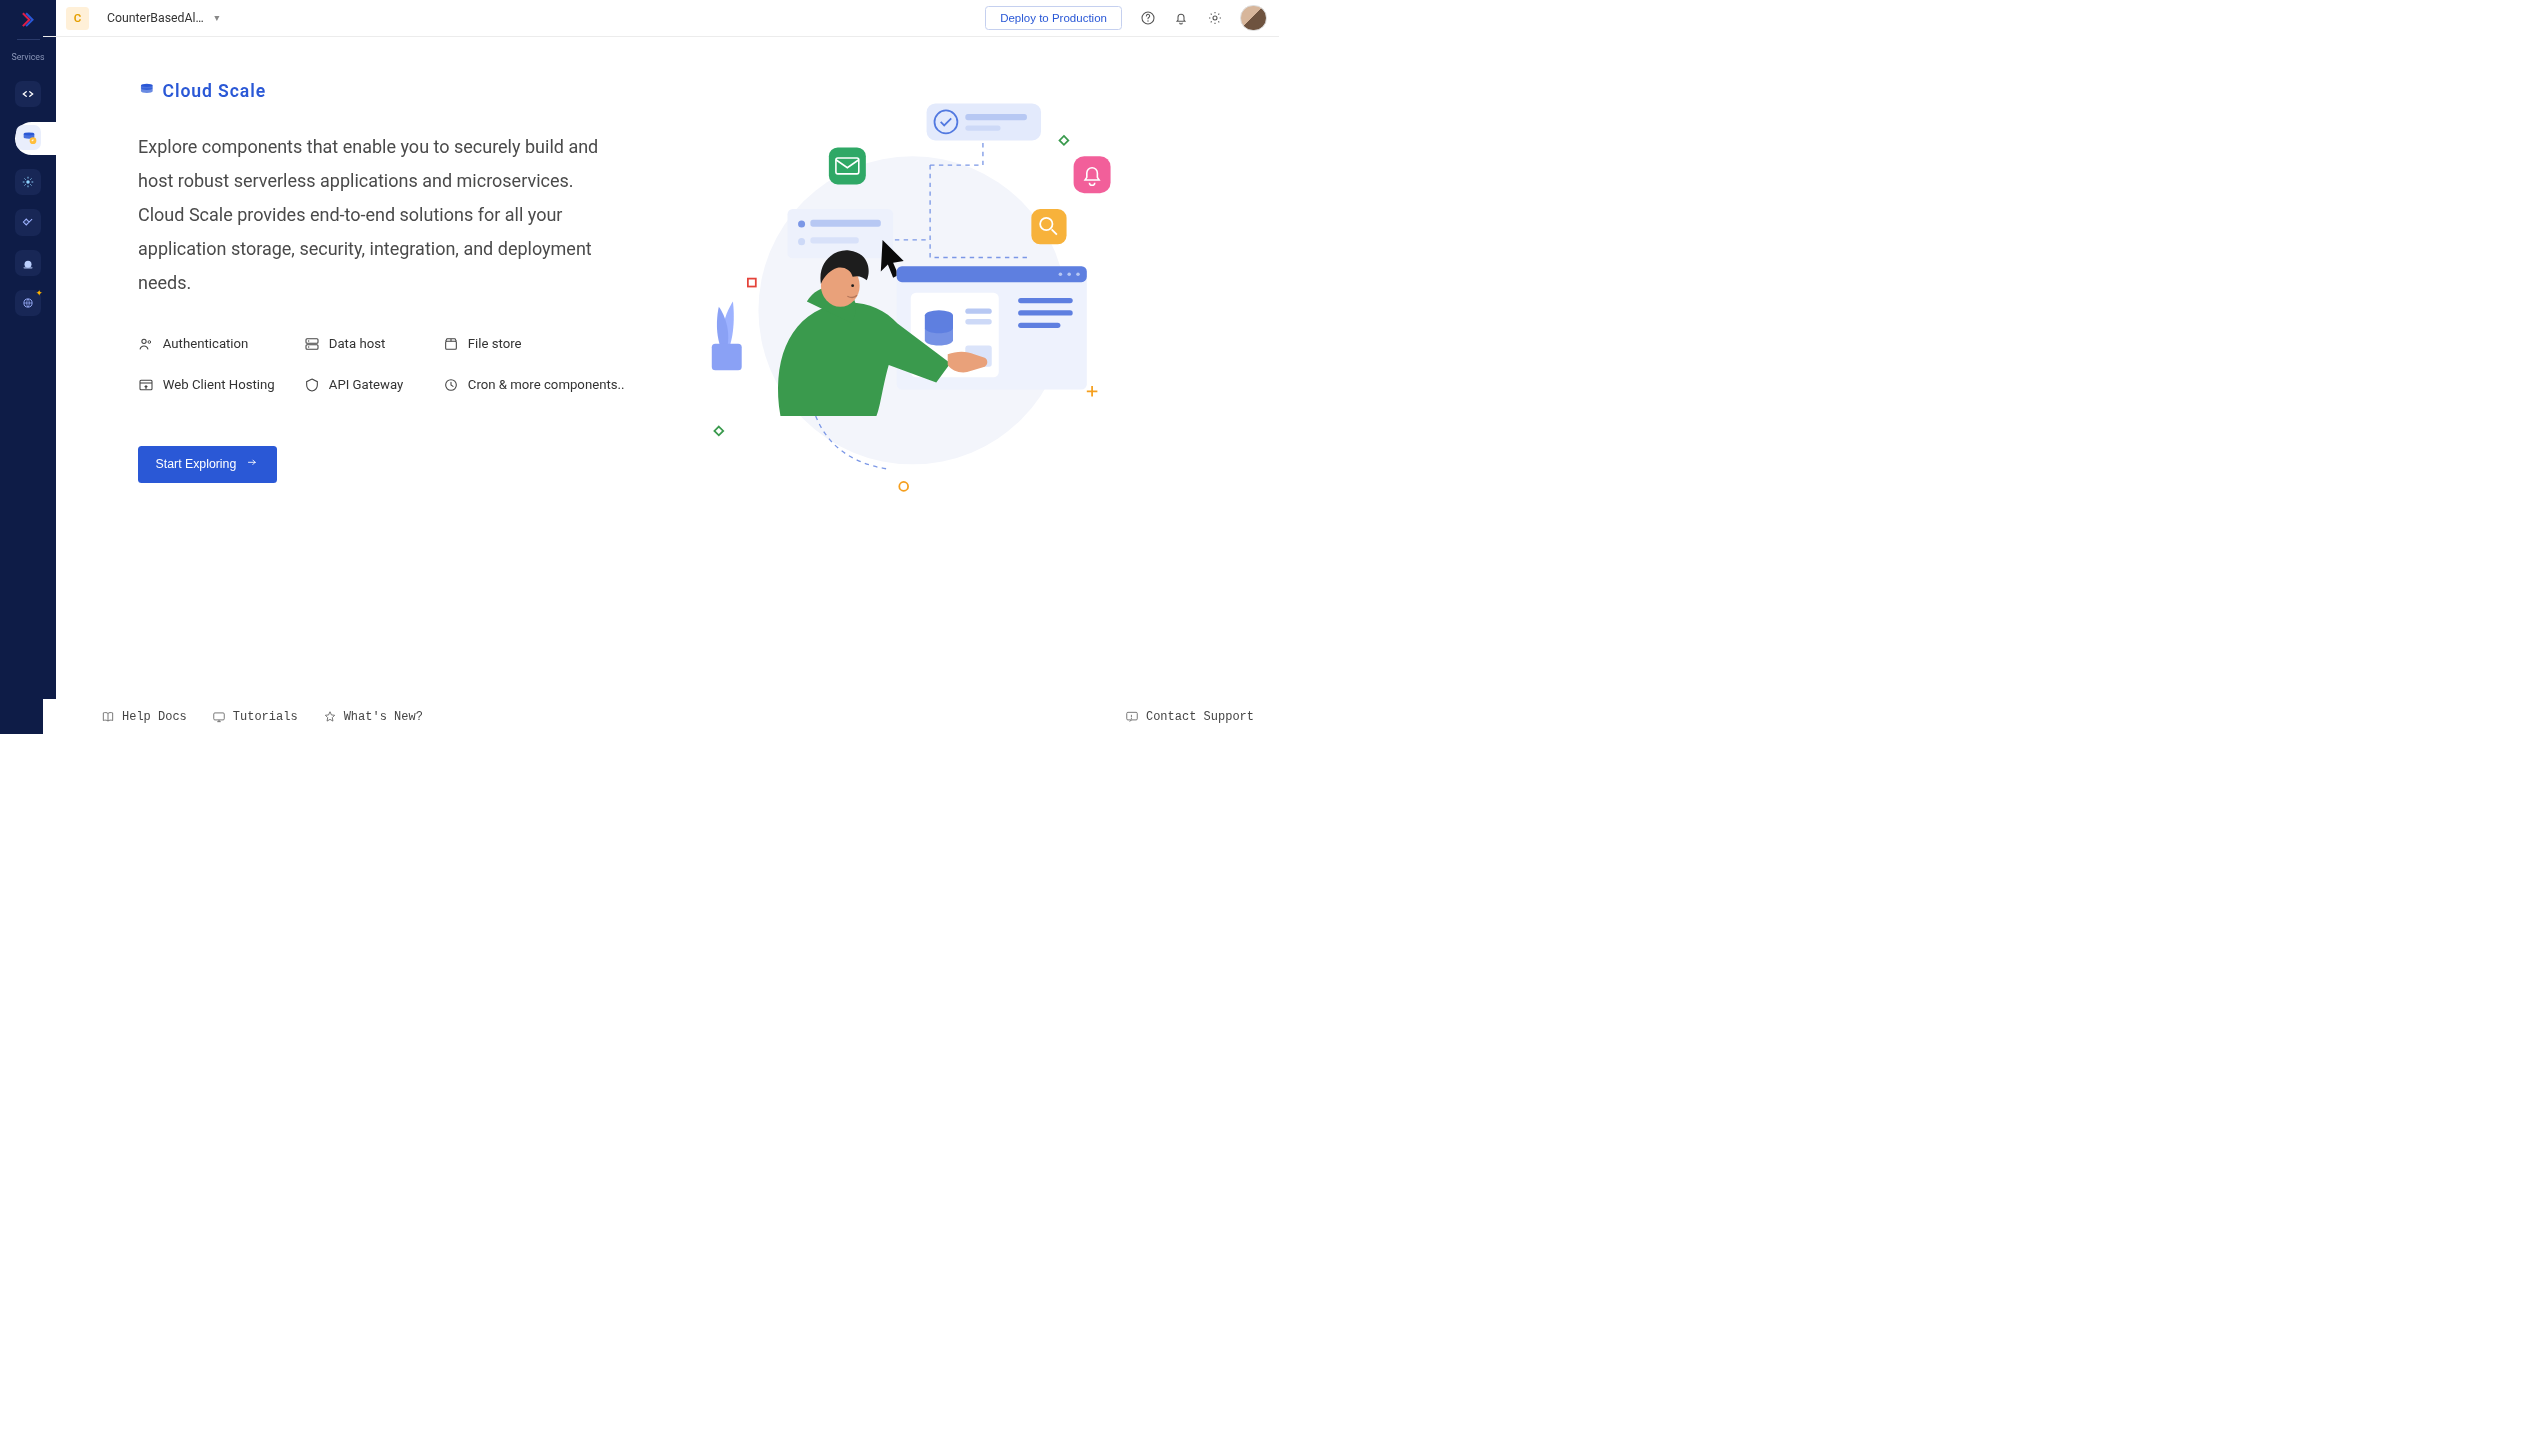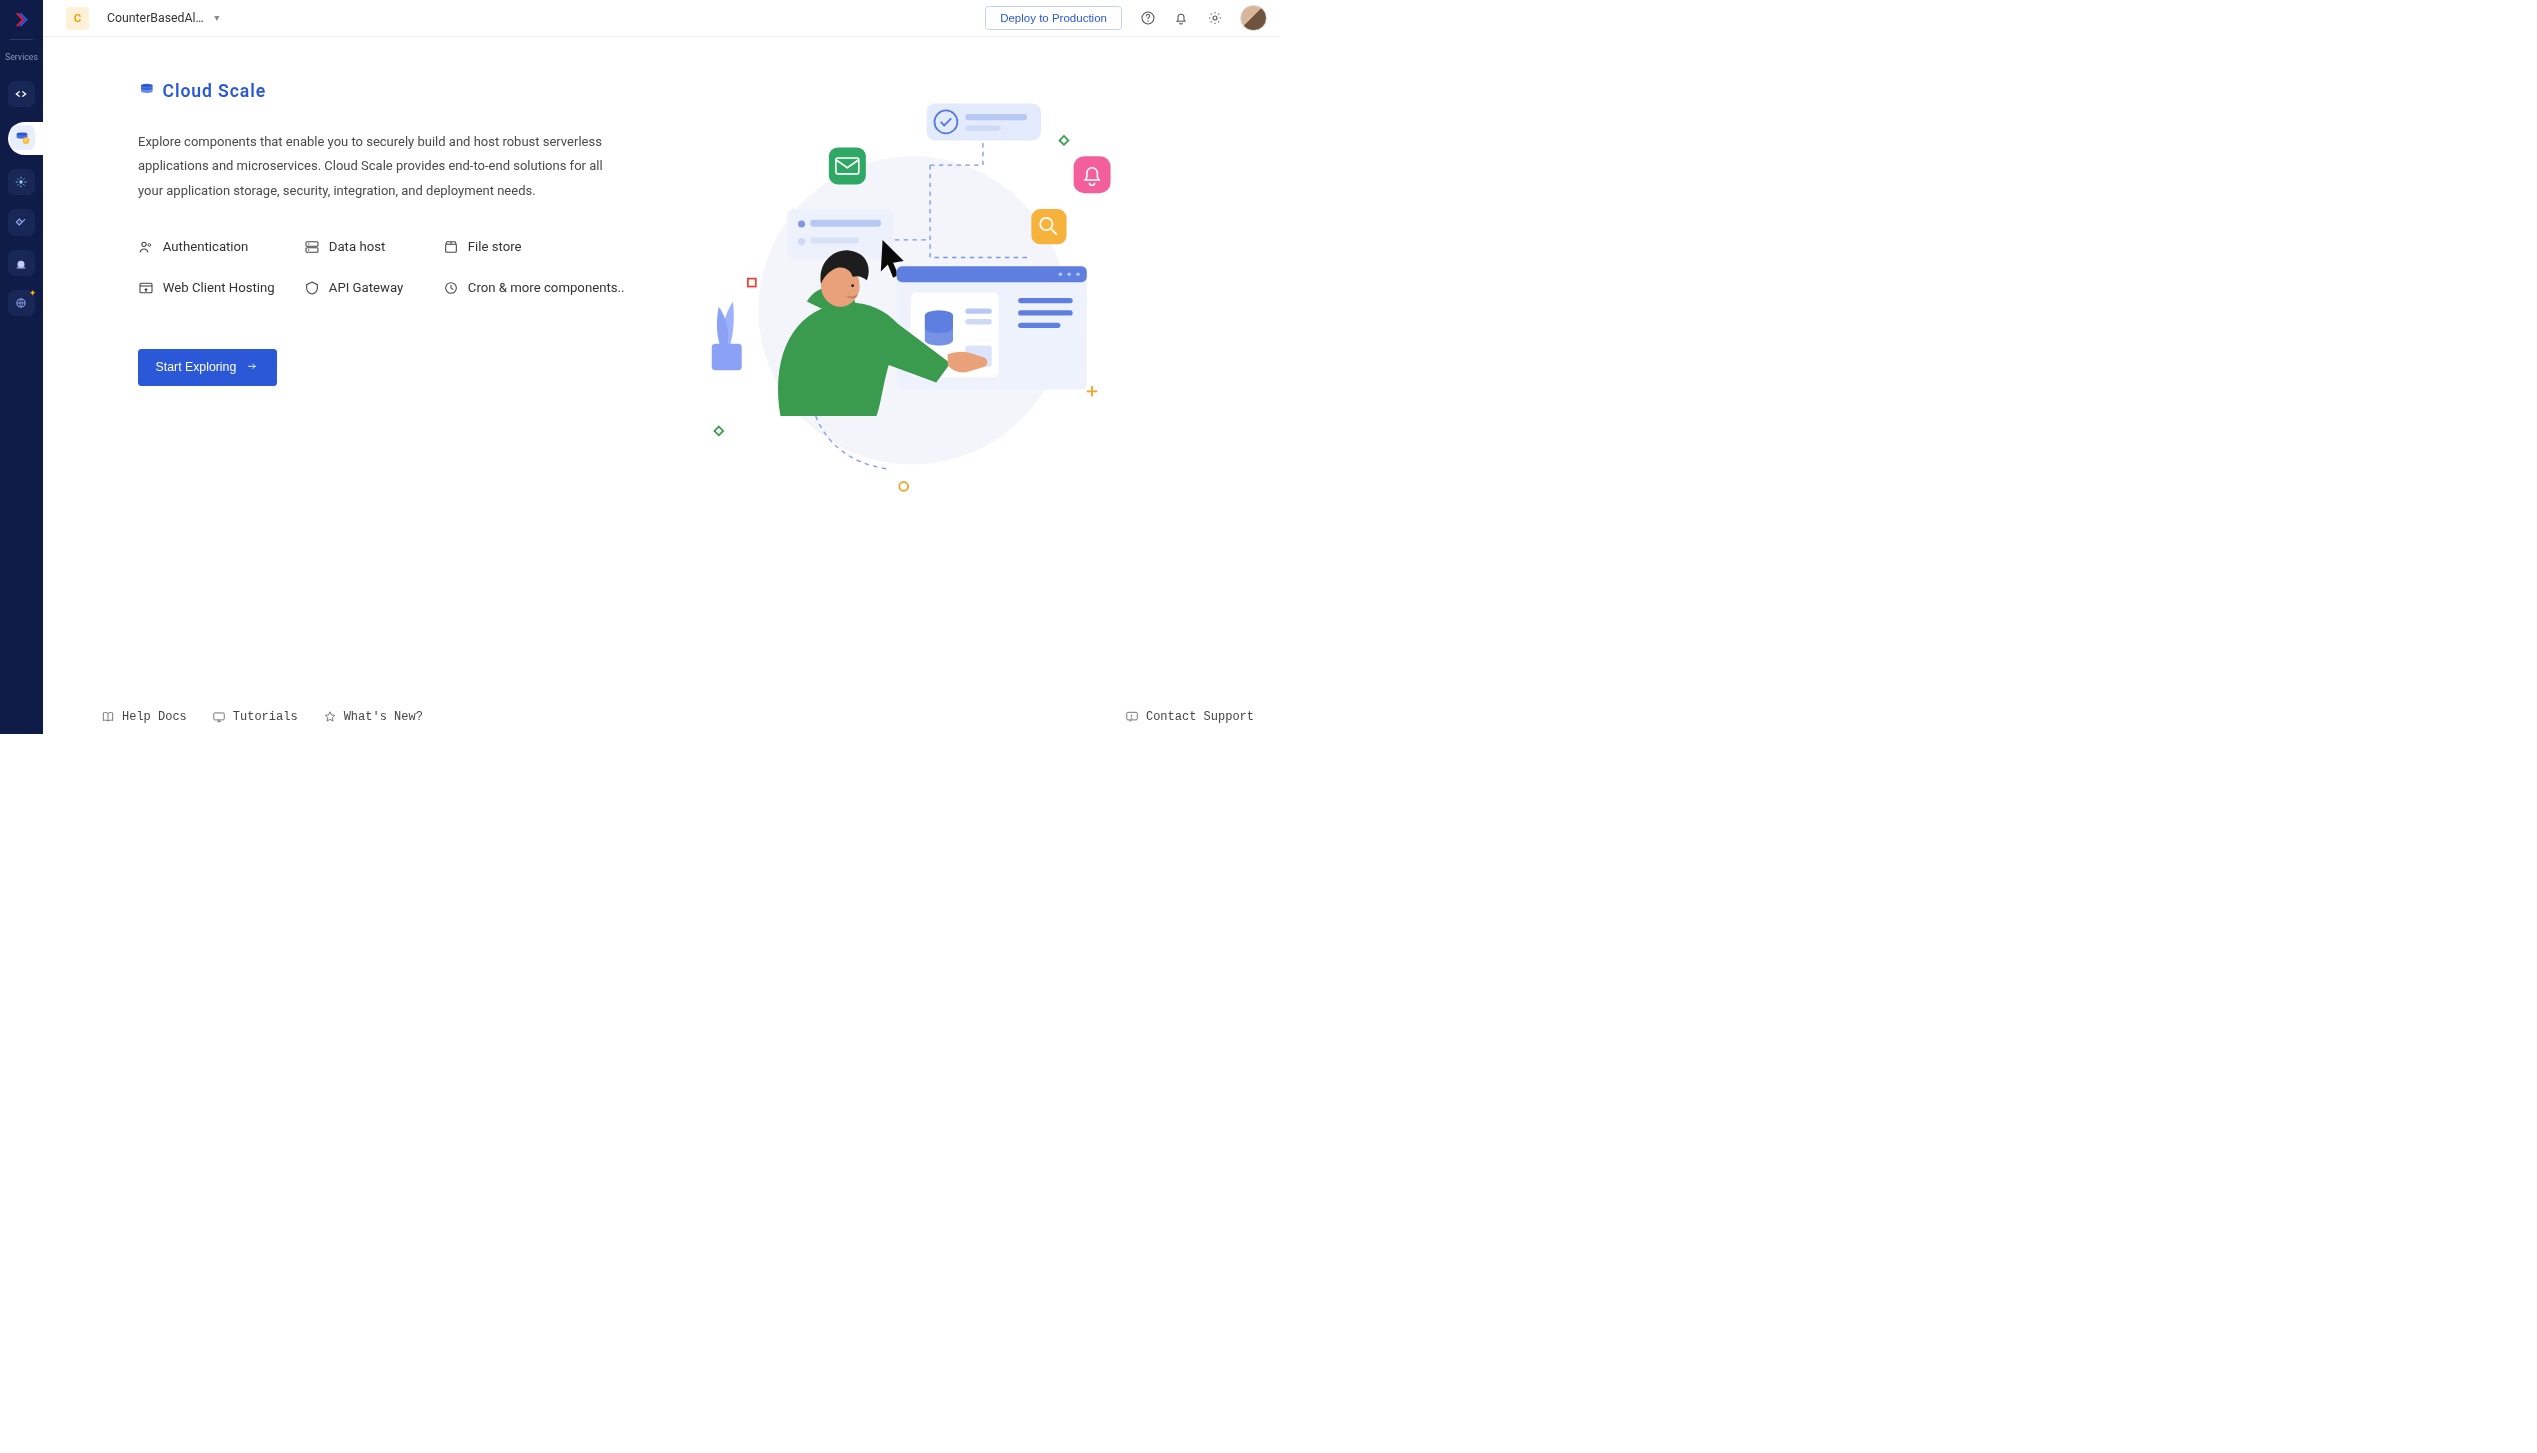--- a/index.html
+++ b/index.html
@@ -10,21 +10,21 @@
     width: 1279px;
     height: 734px;
     overflow: hidden;
     position: relative;
   }
 
   
   .sidebar {
     position: absolute;
     left: 0; top: 0;
-    width: 43px;
+    width: 56px;
     height: 100%;
     background: #0E1C47;
     display: flex;
     flex-direction: column;
     align-items: center;
   }
   .sidebar-logo {
     width: 21px; height: 21px;
     margin-top: 8.8px;
     display:flex; align-items:center; justify-content:center;
@@ -166,21 +166,21 @@
     position:absolute;
     left:18%; right:-4%;
     top:3.5px; height:14px;
     background:#ffd54a;
     border-radius:8.8px;
     z-index:-1;
   }
   .body-text {
     margin-top: 28px;
     color: #4a4a4a;
-    font-size: 13px;
+    font-size: 18px;
     line-height: 1.9;
     max-width: 476px;
   }
   .feature-grid {
     margin-top: 35px;
     display:grid;
     grid-template-columns: 159px 132px auto;
     row-gap: 25px;
     column-gap: 7px;
   }

